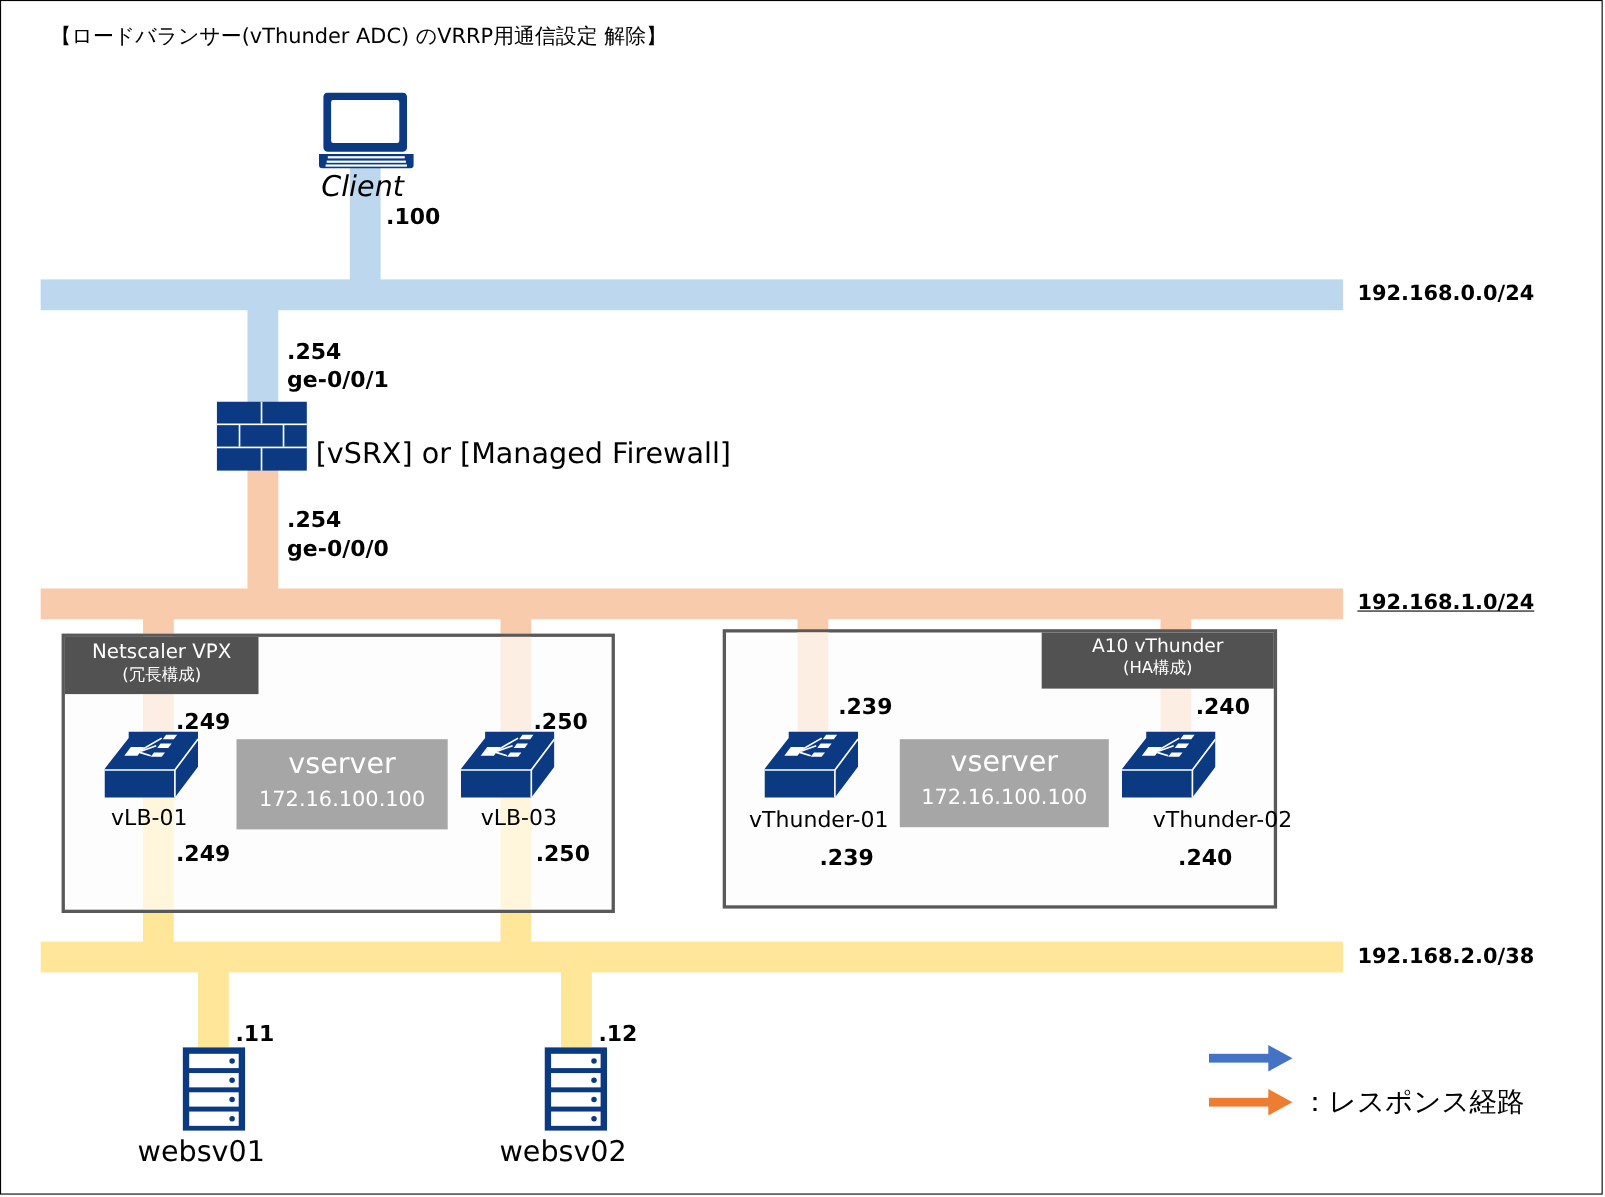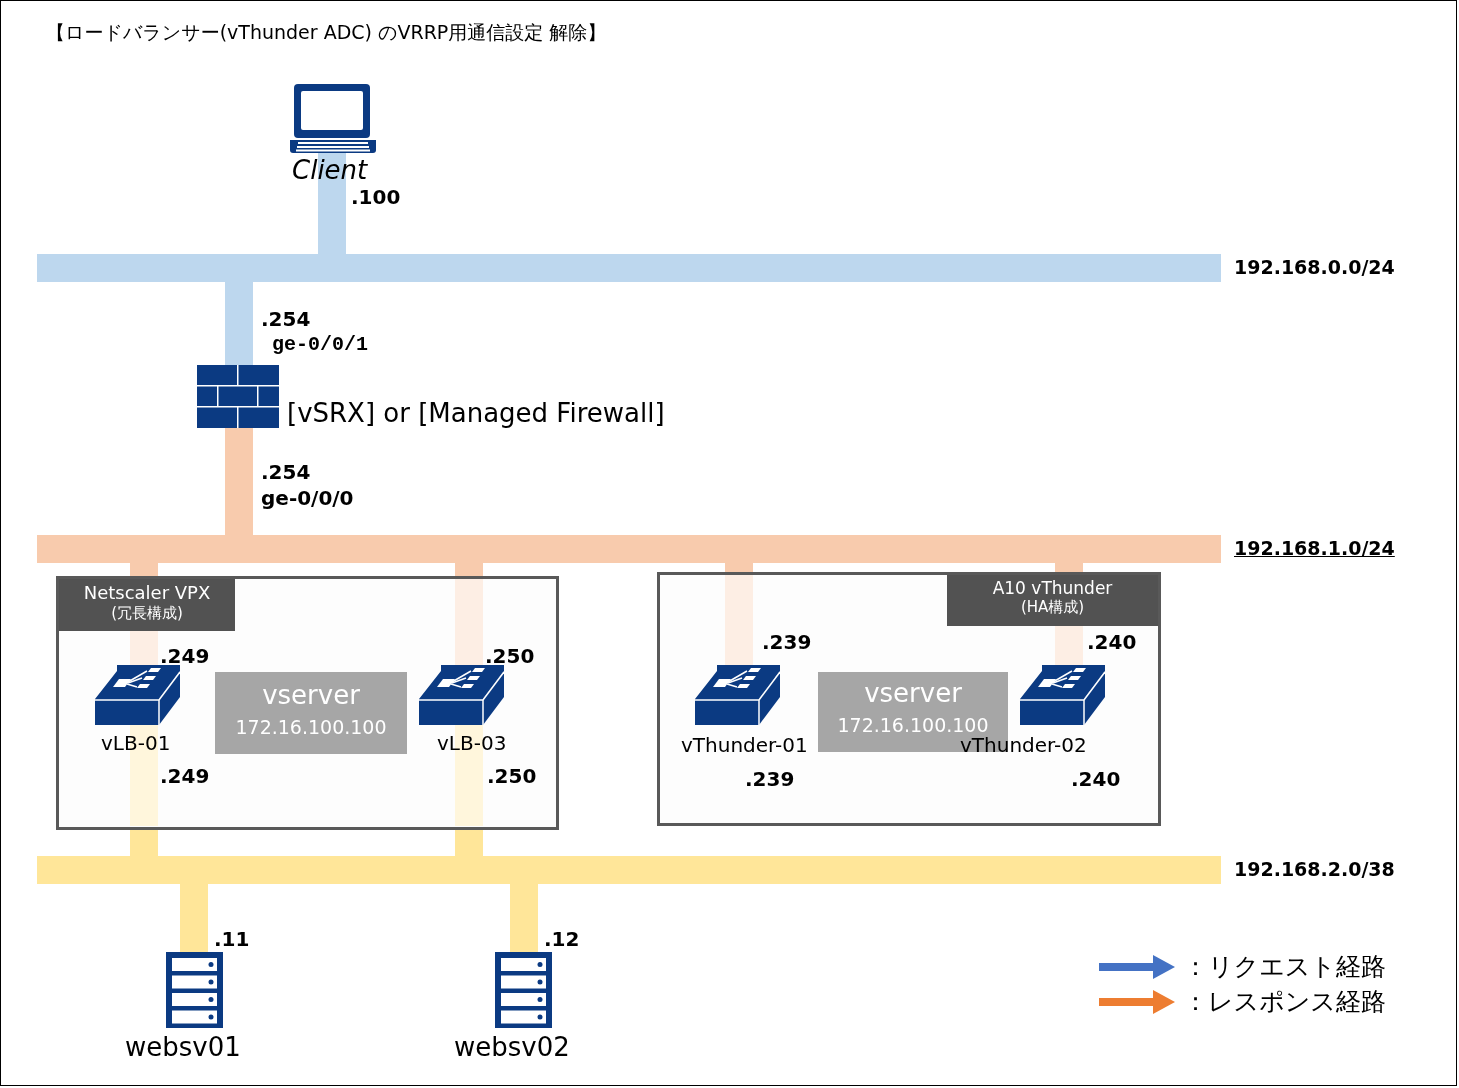--- a/index.html
+++ b/index.html
@@ -65,21 +65,21 @@
     <path d="M2 56 L88 56 L88 66 Q88 69 85 69 L5 69 Q2 69 2 66 Z" fill="#0b3a82"></path>
     <rect x="10" y="58" width="70" height="2" fill="#ffffff"></rect>
     <rect x="9" y="62" width="72" height="2" fill="#ffffff"></rect>
     <rect x="8" y="65.5" width="74" height="2" fill="#ffffff"></rect>
   </svg>
 </div>
 <div class="abs big-label" style="left:292px; top:155px;font-style:italic;">Client</div>
 <div class="abs ip" style="left:351px; top:185px;">.100</div>
 
 <div class="abs ip" style="left:261px; top:307px;">.254</div>
-<div class="abs ip" style="left:272px; top:333px;font-family:Liberation Mono, monospace;">ge-0/0/1</div>
+<div class="abs ip" style="left:261px; top:333px;">ge-0/0/1</div>
 <div class="abs" style="left:197px; top:365px;">
   <svg width="82" height="63" viewBox="0 0 82 63">
     <rect x="0" y="0" width="82" height="63" fill="#0b3a82"></rect>
     <rect x="0" y="20" width="82" height="1.5" fill="#ffffff"></rect>
     <rect x="0" y="41" width="82" height="1.5" fill="#ffffff"></rect>
     <rect x="40" y="0" width="1.5" height="20" fill="#ffffff"></rect>
     <rect x="20" y="21" width="1.5" height="20" fill="#ffffff"></rect>
     <rect x="60" y="21" width="1.5" height="20" fill="#ffffff"></rect>
     <rect x="40" y="42" width="1.5" height="21" fill="#ffffff"></rect>
   </svg>
@@ -193,21 +193,21 @@
       <line x1="64" y1="35" x2="64" y2="60" stroke="#ffffff" stroke-width="1.5"></line>
       <polygon points="18,22 24,14 36,14 30,22" fill="#ffffff"></polygon>
       <polygon points="53,7 56,3 66,3 63,7" fill="#ffffff"></polygon>
       <polygon points="48,15 51,11 61,11 58,15" fill="#ffffff"></polygon>
       <polygon points="42,23 45,19 55,19 52,23" fill="#ffffff"></polygon>
       <line x1="33" y1="17" x2="52" y2="6" stroke="#ffffff" stroke-width="1.5"></line>
       <line x1="33" y1="18" x2="47" y2="13" stroke="#ffffff" stroke-width="1.5"></line>
       <line x1="32" y1="19" x2="42" y2="22" stroke="#ffffff" stroke-width="1.5"></line>
     </svg>
 </div>
-<div class="abs dev-label" style="left:960px; top:733px;">vThunder-02</div>
+<div class="abs dev-label" style="left:1048px; top:733px;">vThunder-02</div>
 <div class="abs ip" style="left:1071px; top:767px;">.240</div>
 
 <div class="abs ip" style="left:214px; top:927px;">.11</div>
 <div class="abs" style="left:166px; top:952px;">
   <svg class="srv-svg" width="57" height="76" viewBox="0 0 57 76">
       <rect x="0" y="0" width="57" height="76" fill="#0b3a82"></rect>
       <rect x="6" y="6" width="45" height="13" fill="#ffffff"></rect>
       <circle cx="45" cy="12.5" r="2.5" fill="#0b3a82"></circle>
       <rect x="6" y="23.5" width="45" height="13" fill="#ffffff"></rect>
       <circle cx="45" cy="30" r="2.5" fill="#0b3a82"></circle>
@@ -235,21 +235,20 @@
 </div>
 <div class="abs big-label" style="left:454px; top:1032px;">websv02</div>
 
 <div class="legend-row" style="left:1099px; top:950px;">
   <span>
     <svg width="78" height="24" viewBox="0 0 78 24">
       <rect x="0" y="8" width="56" height="8" fill="#4472c4"></rect>
       <polygon points="54,0 76,12 54,24" fill="#4472c4"></polygon>
     </svg>
   </span>
-  <span style="margin-left:6px;">：リクエスト経路</span>
 </div>
 <div class="legend-row" style="left:1099px; top:985px;">
   <span>
     <svg width="78" height="24" viewBox="0 0 78 24">
       <rect x="0" y="8" width="56" height="8" fill="#ed7d31"></rect>
       <polygon points="54,0 76,12 54,24" fill="#ed7d31"></polygon>
     </svg>
   </span>
   <span style="margin-left:6px;text-align:center;">：レスポンス経路</span>
 </div>

